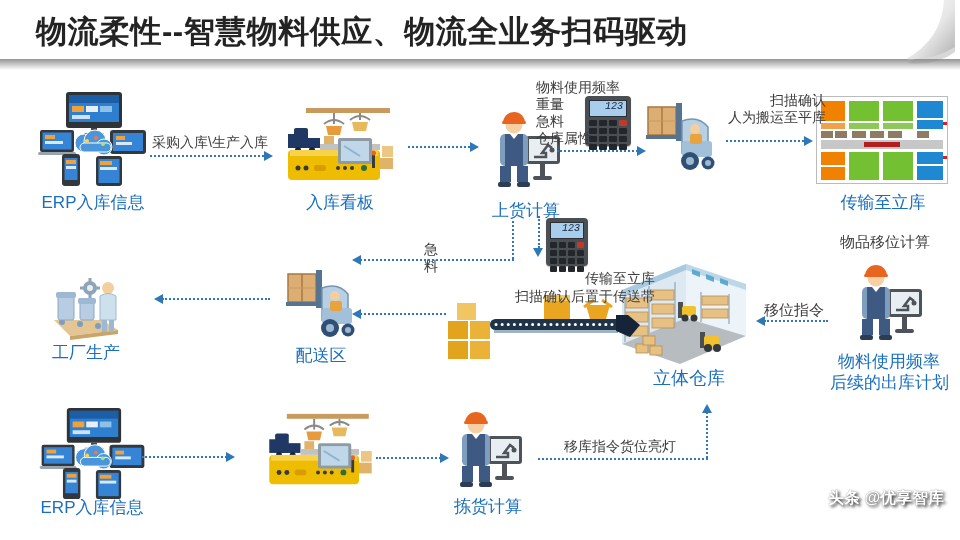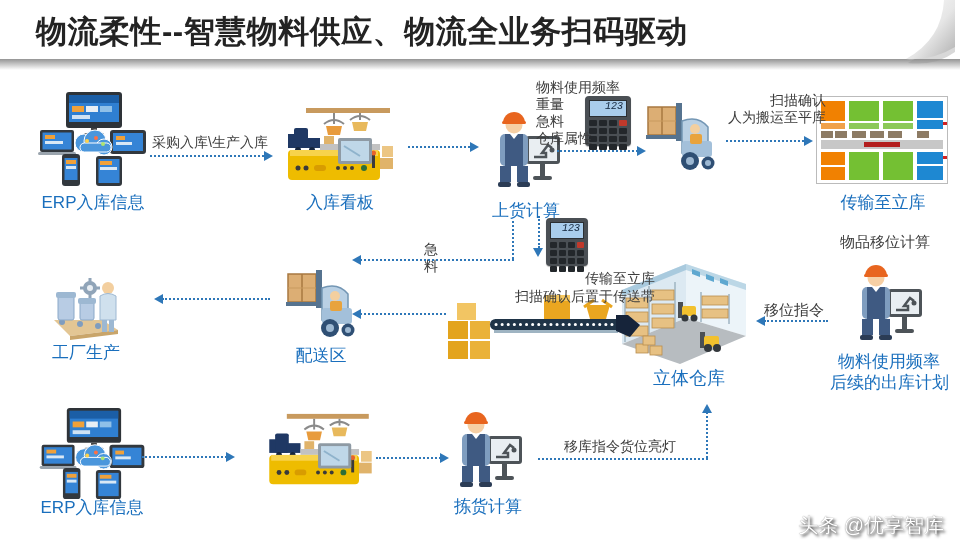--- a/index.html
+++ b/index.html
@@ -23,21 +23,21 @@
   .arrow b.u{border-bottom:9px solid #2e77b8;border-top:0;}
   .arrow b.d{border-top:9px solid #2e77b8;border-bottom:0;}
   .calc{position:absolute;background:#4a4f54;border-radius:4px;padding:4px;
         box-shadow:0 1px 1px rgba(0,0,0,.3);}
   .calc-screen{background:#a9cdec;border:1px solid #2b2f33;color:#10233a;
         font-family:Liberation Mono, monospace;font-size:10px;font-style:italic;
         text-align:right;height:17px;line-height:11px;padding:0 3px;}
   .calc-keys{display:grid;grid-template-columns:repeat(4,1fr);gap:2px;margin-top:3px;}
   .calc-keys i{height:6px;background:#23272b;border-radius:1px;}
   .calc-keys i:nth-child(4){background:#c0392b;}
-  .wm{position:absolute;right:16px;top:512px;font-size:20px;font-weight:normal;color:#fff;
+  .wm{position:absolute;right:16px;top:488px;font-size:16px;font-weight:bold;color:#fff;
       text-shadow:2px 2px 3px #3c3c3c, 0 0 1px #777;white-space:nowrap;}
   .blue2{position:absolute;color:#1a6fbd;font-size:17px;line-height:21px;text-align:center;white-space:nowrap;}
 </style>
 </head>
 <body>
 
 <div class="slide">
 
   <svg width="0" height="0" style="position:absolute" aria-hidden="true">
     <defs>

